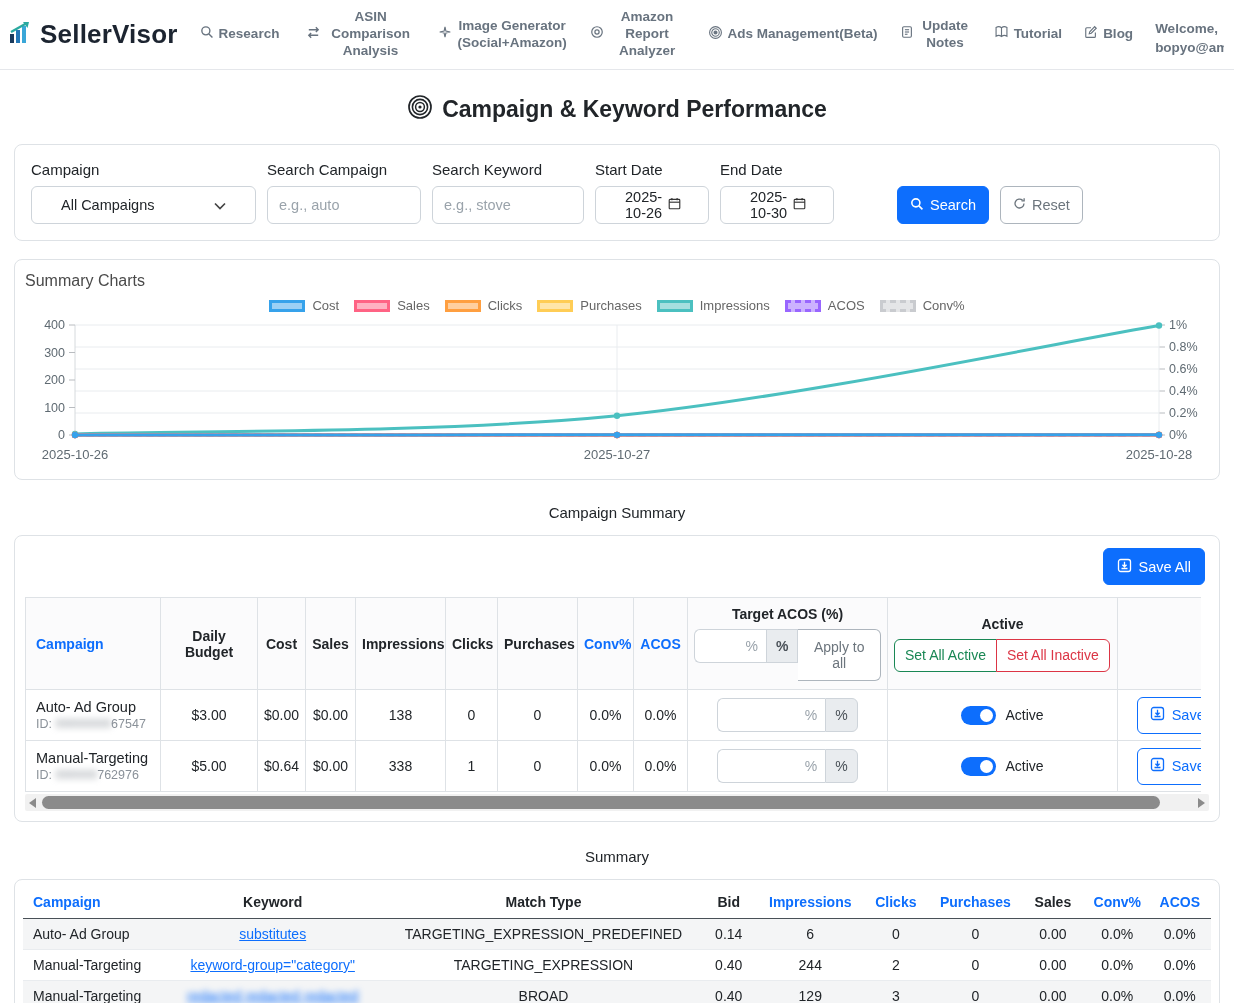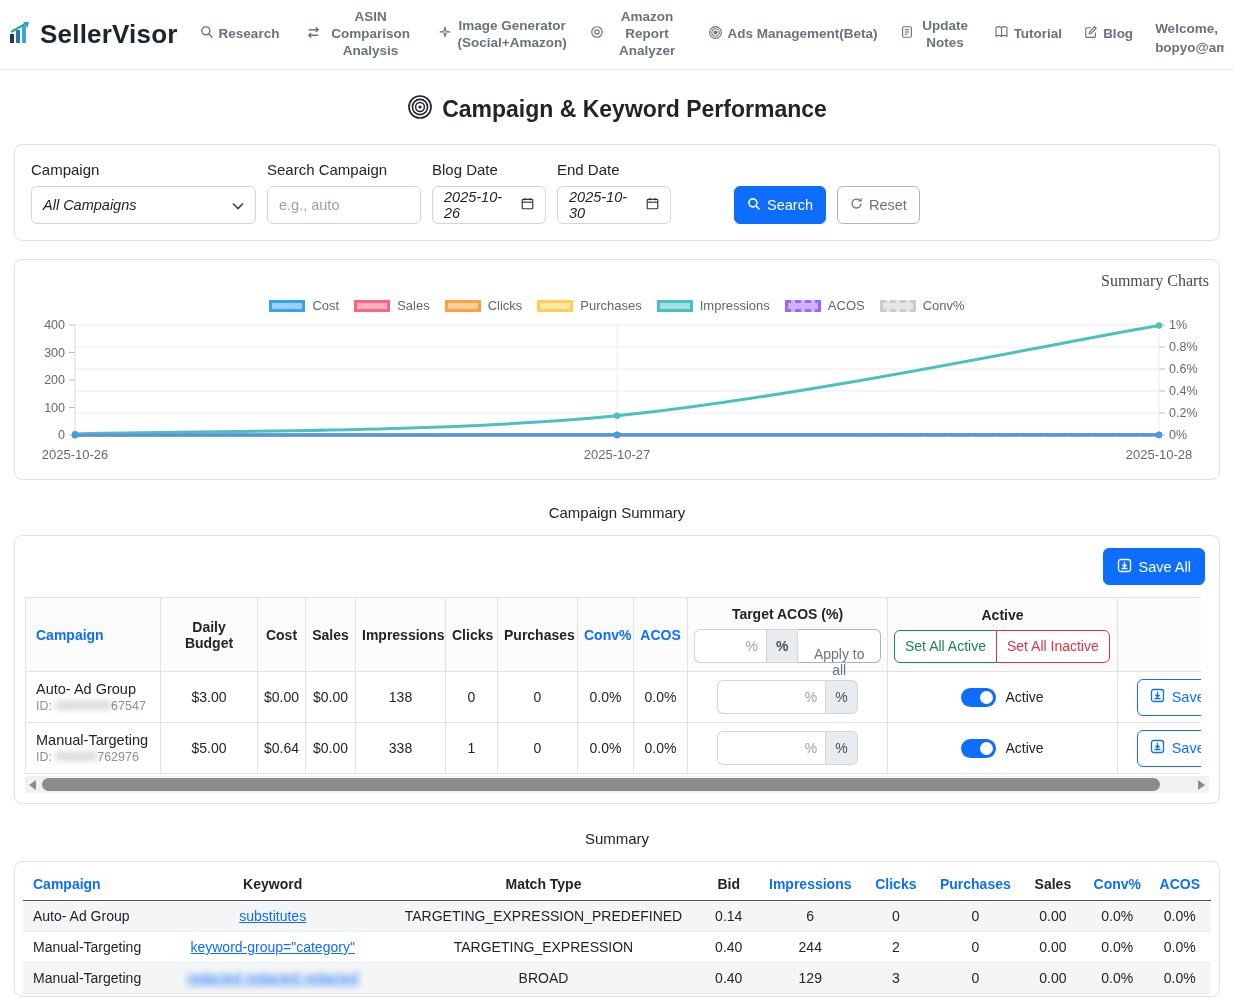--- a/index.html
+++ b/index.html
@@ -18,34 +18,34 @@
   .page-title-row { display:flex; align-items:center; justify-content:center; gap:9px; padding:24px 0 20px; }
   .page-title { font-size:23px; font-weight:700; color:#212529; }
 
   .container { padding:0 14px; }
   .card { background:#fff; border:1px solid #dee2e6; border-radius:8px; }
 
   
   .filters { padding:16px; display:flex; align-items:flex-end; gap:11px; margin-bottom:18px; }
   .fcol { display:flex; flex-direction:column; gap:8px; }
   .flabel { font-size:15px; color:#212529; }
-  .control { height:38px; border:1px solid #ced4da; border-radius:6px; background:#fff; display:flex; align-items:center; padding:0 11px; font-size:14.5px; color:#212529;font-style:italic; }
+  .control { height:38px; border:1px solid #ced4da; border-radius:6px; background:#fff; display:flex; align-items:center; padding:0 29px; font-size:14.5px; color:#212529; }
   .select { width:225px; justify-content:space-between; cursor:pointer; }
   .tinput { border:1px solid #ced4da; border-radius:6px; height:38px; padding:0 11px; font-size:14.5px; font-family:"Liberation Sans",sans-serif; color:#212529; outline:none; }
   .tinput::placeholder { color:#9aa3ab; }
   .w-campaign { width:154px; } .w-keyword { width:152px; }
   .date { width:114px; justify-content:space-between; cursor:pointer; gap:6px; }
   .qbtns { display:flex; gap:7px; }
   .btn { height:38px; border-radius:6px; font-size:14.5px; font-family:"Liberation Sans",sans-serif; display:inline-flex; align-items:center; justify-content:center; gap:6px; cursor:pointer; padding:0 12px; background:#fff; }
   .btn-outline-gray { border:1px solid #adb5bd; color:#6c757d; }
   .btn-primary { border:1px solid #0d6efd; background:#0d6efd; color:#fff; }
 
   
   .chart-card { padding:12px 10px 6px; margin-bottom:24px; }
-  .chart-title { text-align:right; font-size:16px; color:#4a4a4a; margin-bottom:8px;font-family:Liberation Serif, serif; }
+  .chart-title { text-align:left; font-size:16px; color:#4a4a4a; margin-bottom:8px; }
   .legend { display:flex; justify-content:center; align-items:center; flex-wrap:wrap; gap:15px; margin-bottom:4px; }
   .legend-item { display:flex; align-items:center; gap:7px; font-size:13px; color:#666; }
   .legend-swatch { width:36px; height:12px; border-width:3px; border-style:solid; display:inline-block; }
   #chart-wrap { width:1196px; }
 
   
   .section-heading { text-align:center; font-size:15px; font-weight:500; color:#212529; margin:4px 0 14px; }
 
   
   .summary-card { padding:10px 10px 4px; margin-bottom:26px; overflow:hidden; }
@@ -59,21 +59,21 @@
   table.summary td.cell-campaign, table.summary th.col-campaign { text-align:left; padding-left:10px; }
   .camp-name { font-size:14.5px; color:#212529; }
   .camp-id { font-size:12.5px; color:#8a9199; margin-top:2px; }
   .blurred { filter:blur(3px); user-select:none; }
   .group-label { font-weight:700; margin-bottom:7px; }
   .acos-group { display:flex; justify-content:center; }
   .input-group { display:flex; }
   .pct-input { width:72px; height:34px; border:1px solid #ced4da; border-right:none; border-radius:6px 0 0 6px; text-align:right; padding:0 8px; font-size:14px; outline:none; font-family:"Liberation Sans",sans-serif; }
   .pct-input::placeholder { color:#9aa3ab; }
   .pct-addon { height:34px; border:1px solid #ced4da; background:#e9ecef; color:#495057; display:flex; align-items:center; padding:0 9px; font-size:14px; }
-  .apply-btn { height:28px; border:1px solid #adb5bd; border-left:none; border-radius:0 6px 6px 0; background:#fff; color:#6c757d; font-size:14px; padding:16px 10px; cursor:pointer; font-family:"Liberation Sans",sans-serif; }
+  .apply-btn { height:52px; border:1px solid #adb5bd; border-left:none; border-radius:0 6px 6px 0; background:#fff; color:#6c757d; font-size:14px; padding:6px 10px; cursor:pointer; font-family:"Liberation Sans",sans-serif; }
   .active-btns { display:flex; }
   .btn-set-active { height:33px; border:1px solid #198754; color:#198754; background:#fff; border-radius:6px 0 0 6px; font-size:14px; padding:0 10px; cursor:pointer; font-family:"Liberation Sans",sans-serif; }
   .btn-set-inactive { height:33px; border:1px solid #dc3545; color:#dc3545; background:#fff; border-radius:0 6px 6px 0; font-size:14px; padding:0 10px; cursor:pointer; margin-left:-1px; font-family:"Liberation Sans",sans-serif; }
   .row-acos-group { display:flex; justify-content:center; }
   .row-pct-input { width:108px; }
   .toggle-wrap { display:flex; align-items:center; justify-content:center; gap:9px; }
   .switch { width:35px; height:19px; background:#0d6efd; border-radius:10px; position:relative; display:inline-block; cursor:pointer; }
   .switch::after { content:""; position:absolute; right:3px; top:3px; width:13px; height:13px; border-radius:50%; background:#fff; }
   .btn-saverow { height:37px; border:1px solid #0d6efd; background:#fff; color:#0d6efd; border-radius:6px; font-size:14.5px; display:inline-flex; align-items:center; gap:7px; padding:0 12px; cursor:pointer; white-space:nowrap; }
   .cell-save { padding:6px 0 6px 12px !important; border-right:none !important; }
@@ -208,21 +208,25 @@
         <span><svg width="12" height="8" viewBox="0 0 12 8" fill="none" stroke="#444" stroke-width="1.7">
               <path d="M1 1.5 L6 6.5 L11 1.5"></path>
             </svg></span>
       </div>
     </div>
     <div class="fcol">
       <span class="flabel">Search Campaign</span>
       <input class="tinput w-campaign" placeholder="e.g., auto" style="">
     </div>
     <div class="fcol">
-      <span class="flabel">Blog Date</span>
+      <span class="flabel">Search Keyword</span>
+      <input class="tinput w-keyword" placeholder="e.g., stove" style="">
+    </div>
+    <div class="fcol">
+      <span class="flabel">Start Date</span>
       <div class="control date">
         <span>2025-10-26</span>
         <span><svg width="13" height="13" viewBox="0 0 16 16" fill="none" stroke="#333" stroke-width="1.4">
               <rect x="1.5" y="3" width="13" height="11.5" rx="1"></rect>
               <line x1="1.5" y1="6.4" x2="14.5" y2="6.4"></line>
               <line x1="4.8" y1="1.2" x2="4.8" y2="4"></line>
               <line x1="11.2" y1="1.2" x2="11.2" y2="4"></line>
             </svg></span>
       </div>
     </div>

